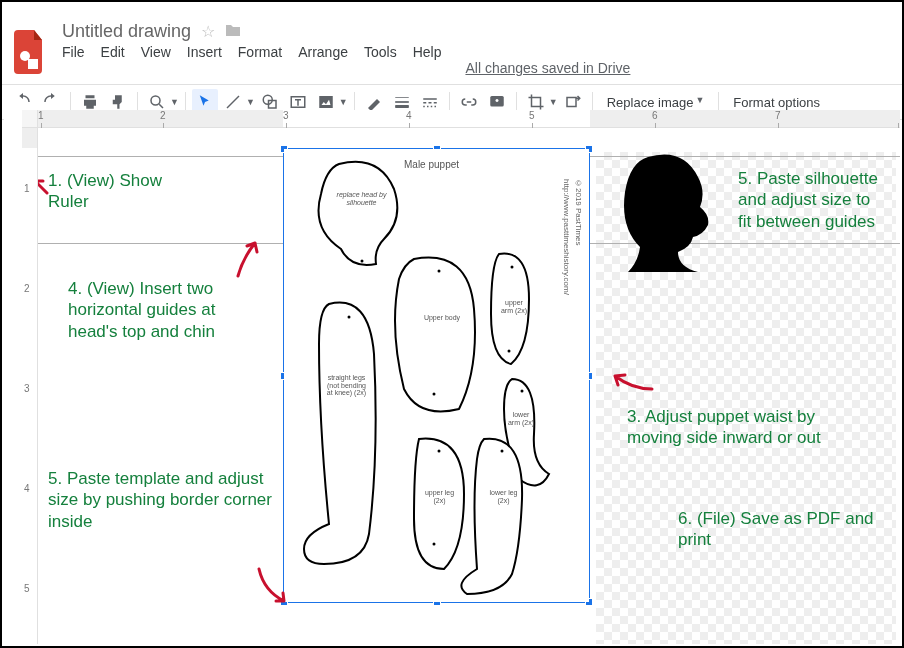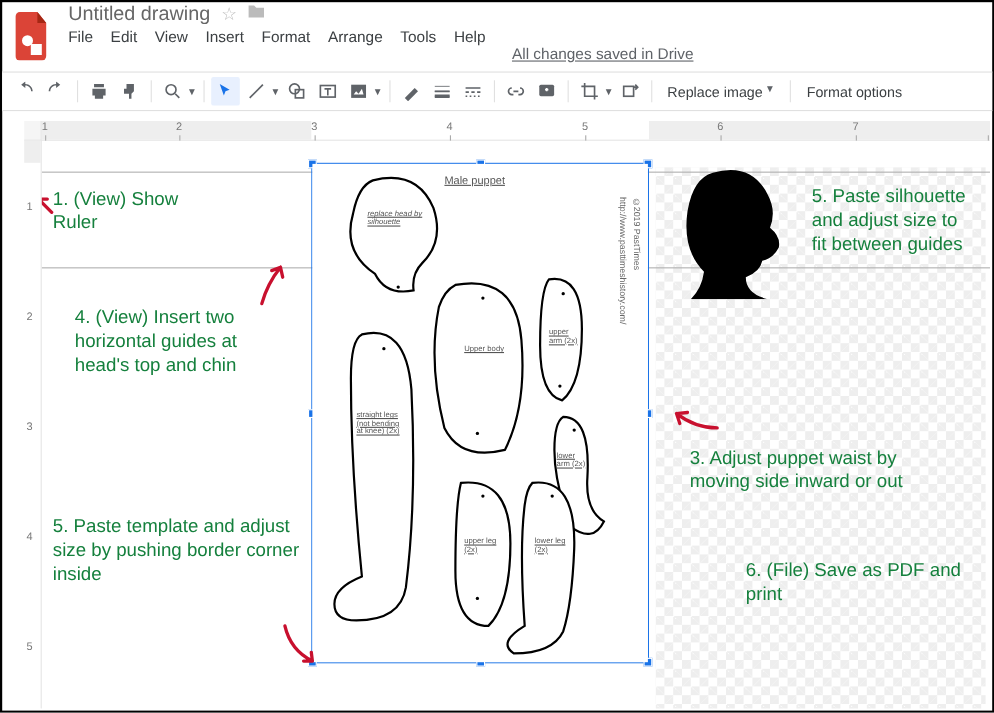--- a/index.html
+++ b/index.html
@@ -1,20 +1,20 @@
 <!DOCTYPE html>
 <html><head>
 <meta charset="utf-8">
 <style>
   * { box-sizing: border-box; margin: 0; padding: 0; }
   body { font-family: Arial, Helvetica, sans-serif; font-size: 13px; color: #3c4043; background: #fff; width: 904px; height: 648px; overflow: hidden; }
   .frame { width: 904px; height: 648px; border: 2px solid #000; position: relative; background: #fff; }
 
   
-  .titlebar { display: flex; align-items: center; padding: 0 10px 2px 10px; }
+  .titlebar { display: flex; align-items: center; padding: 19px 10px 2px 10px; }
   .app-icon { width: 36px; height: 48px; display: flex; align-items: center; justify-content: center; margin-right: 14px; }
   .app-icon svg { width: 32px; height: 44px; }
   .title-stack { display: flex; flex-direction: column; }
   .doc-title-row { display: flex; align-items: center; gap: 10px; }
   .doc-title { font-size: 18px; color: #666; }
   .star, .folder { color: #bbb; font-size: 16px; }
   .menubar { display: flex; gap: 16px; padding: 2px 0 6px 0; font-size: 14px; color: #3c4043; }
   .menubar span { cursor: pointer; }
   .save-status { color: #5f6368; text-decoration: underline; margin-left: 8px; margin-top: 16px; }
 
@@ -54,21 +54,21 @@
   .handle.tr { top: -4px; right: -4px; }
   .handle.bl { bottom: -4px; left: -4px; }
   .handle.br { bottom: -4px; right: -4px; }
   .handle.tm { top: -4px; left: 50%; margin-left: -4px; }
   .handle.bm { bottom: -4px; left: 50%; margin-left: -4px; }
   .handle.ml { left: -4px; top: 50%; margin-top: -4px; }
   .handle.mr { right: -4px; top: 50%; margin-top: -4px; }
 
   
   .puppet-box { position: absolute; background: #fff; }
-  .puppet-label { position: absolute; font-size: 7px; color: #555; line-height: 1.1; text-decoration: underline; }
+  .puppet-label { position: absolute; font-size: 7px; color: #555; text-align: center; line-height: 1.1; }
   .vtext { position: absolute; font-size: 8px; color: #666; writing-mode: vertical-rl; }
 
   
   .anno { position: absolute; color: #15803d; font-size: 17px; line-height: 1.25; }
   .arrow { position: absolute; }
   .arrow svg { overflow: visible; }
 
   
   .silhouette { position: absolute; }
 

